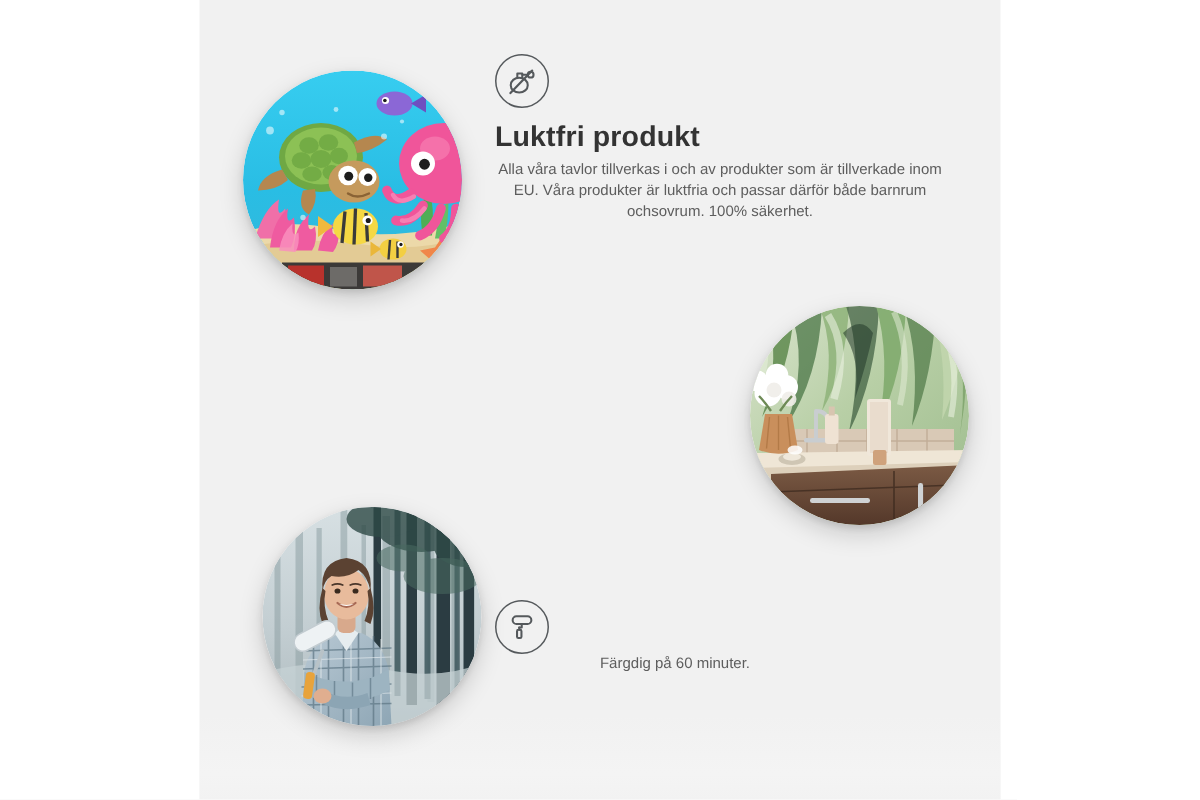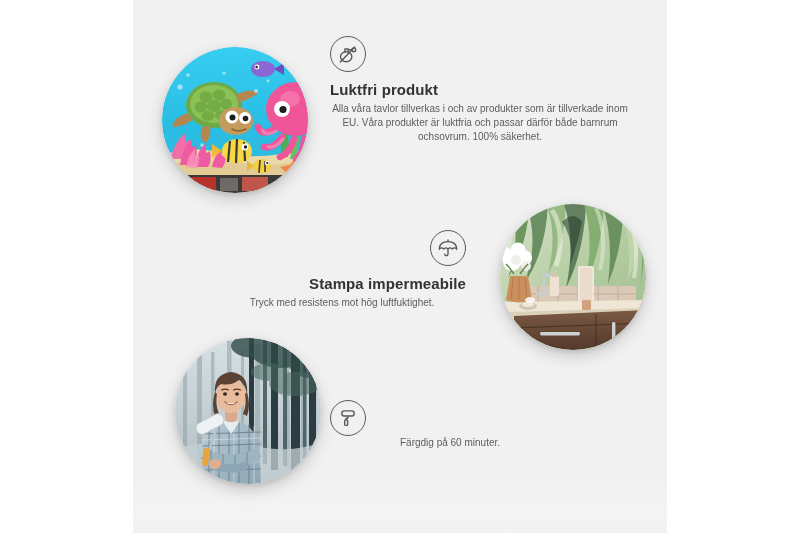--- a/index.html
+++ b/index.html
@@ -40,21 +40,21 @@
     height: 56px;
     background: linear-gradient(to bottom, rgba(241,241,241,0) 0%, #f4f4f4 70%, #f2f2f2 100%);
     pointer-events: none;
   }
 
   
   .feature {
     position: absolute;
   }
   .f-title {
-    font-size: 15px;
+    font-size: 19px;
     font-weight: bold;
     color: #333333;
     margin: 0 0 4px 0;
     letter-spacing: 0.1px;
   }
   .f-body {
     font-size: 10px;
     line-height: 1.42;
     color: #5d5d5d;
     margin: 0;
@@ -337,34 +337,20 @@
           <g stroke="#6e8a56" stroke-width="1.6" fill="none">
             <path d="M14 70 Q 10 64 6 60"></path>
             <path d="M20 70 Q 24 64 28 60"></path>
           </g>
           <ellipse cx="30" cy="96" rx="5" ry="3" fill="#ffffff" opacity="0.85"></ellipse>
         </g>
       </g>
     </svg>
   </div>
 
-  <div class="feature" id="feat-2">
-    <div class="icon-right">
-      <div class="icon-circle">
-        <svg width="22" height="22" viewBox="0 0 24 24" fill="none" stroke="#55595c" stroke-width="1.5" stroke-linecap="round" stroke-linejoin="round">
-          <path d="M2.6 13.2 Q 2.6 5 12 5 Q 21.4 5 21.4 13.2"></path>
-          <path d="M2.6 13.2 Q 5 10.6 7.4 13.2 Q 9.7 10.6 12 13.2 Q 14.3 10.6 16.6 13.2 Q 19 10.6 21.4 13.2"></path>
-          <path d="M12 13.2 L12 18.6 Q 12 20.4 10.1 20.4 Q 8.4 20.4 8.4 18.8"></path>
-          <path d="M12 5 L12 3.2"></path>
-        </svg>
-      </div>
-    </div>
-    <div class="f-title" style="margin-top:9px;">Stampa impermeabile</div>
-    <div class="f-body">Tryck med resistens mot hög luftfuktighet.</div>
-  </div>
 
   <div class="photo" id="photo-3">
     <svg viewBox="0 0 146 146" xmlns="http://www.w3.org/2000/svg">
       <defs>
         <clipPath id="cp3">
             <circle cx="73" cy="73" r="73"></circle>
           </clipPath>
         <linearGradient id="fog" x1="0" y1="0" x2="0" y2="1">
           <stop offset="0%" stop-color="#d7e0e3"></stop>
           <stop offset="55%" stop-color="#c3ced2"></stop>

